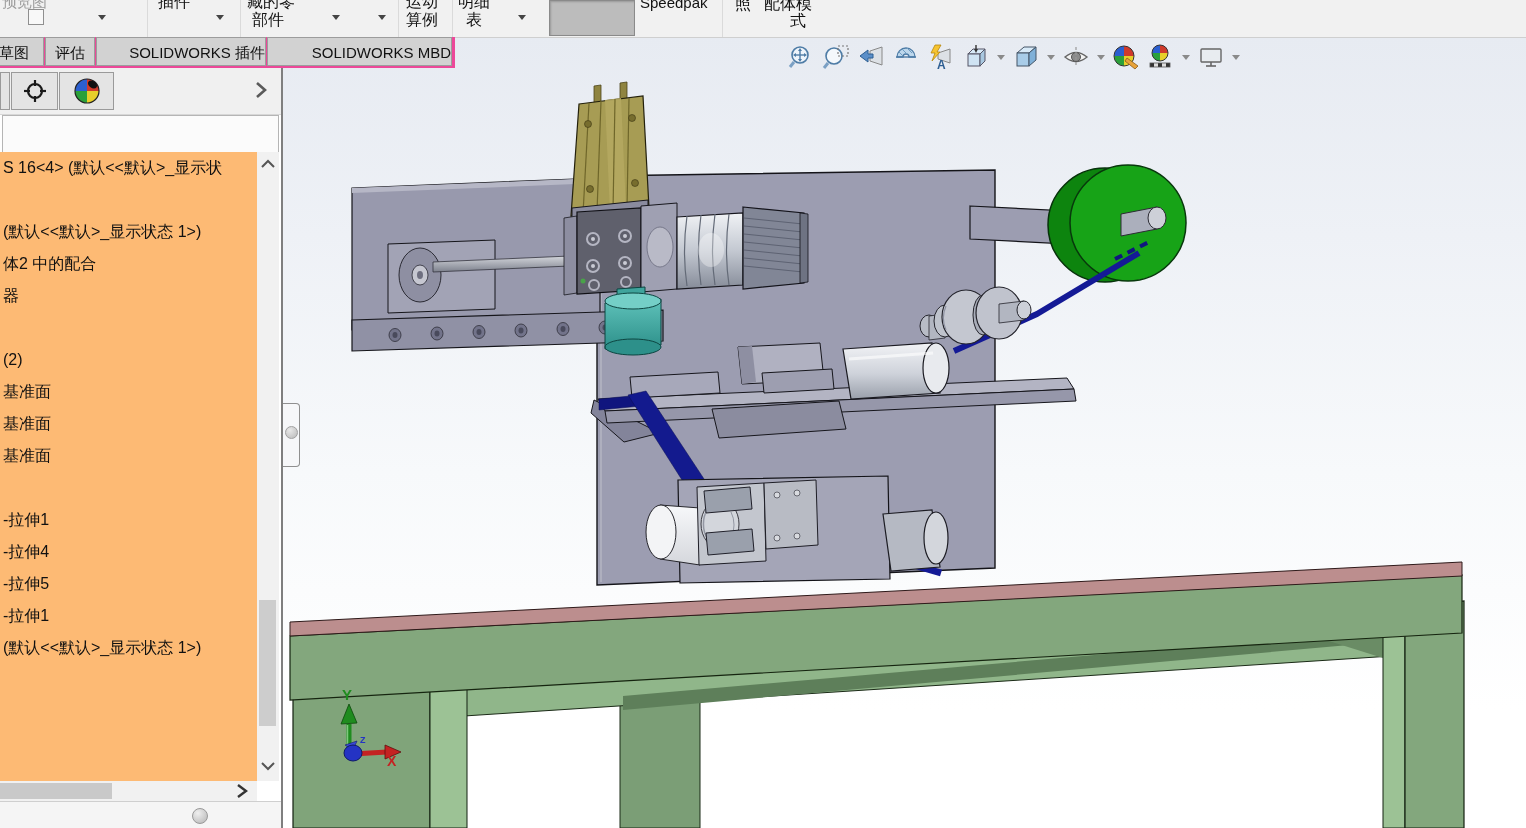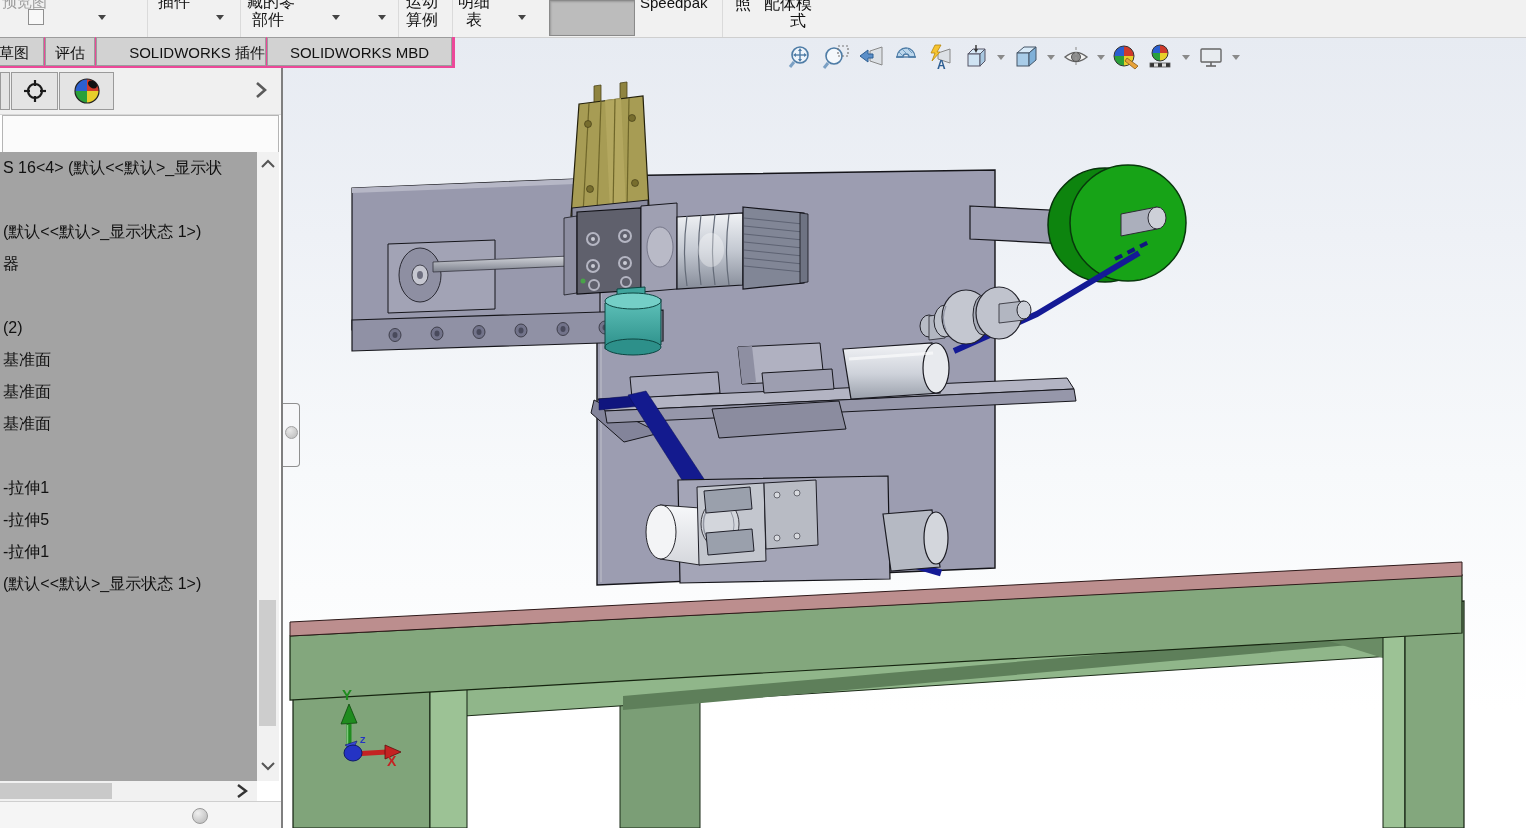--- a/index.html
+++ b/index.html
@@ -24,21 +24,21 @@
         white-space:nowrap;box-sizing:border-box;}
   
   #panel{left:0;top:68px;width:283px;height:760px;background:#ffffff;
          border-right:2px solid #7f7f7f;box-sizing:border-box;}
   #panel-tabbar{position:absolute;left:0;top:0;width:281px;height:46px;background:#f0f0f0;
                 border-bottom:1px solid #d7d7d7;}
   .ptab{position:absolute;top:4px;height:38px;background:#e4e4e4;border:1px solid #9a9a9a;
         box-sizing:border-box;display:flex;align-items:center;justify-content:center;}
   #filter-box{position:absolute;left:2px;top:47px;width:275px;height:36px;background:#fbfbfb;
               border:1px solid #b5b5b5;}
-  #tree{position:absolute;left:0;top:84px;width:257px;height:629px;overflow:hidden;background:#a3a3a3;}
+  #tree{position:absolute;left:0;top:84px;width:257px;height:629px;overflow:hidden;background:#fdba74;}
   .trow{height:32px;line-height:32px;font-size:16px;color:#111;padding-left:3px;
         white-space:nowrap;overflow:hidden;}
   #vscroll{position:absolute;left:257px;top:84px;width:22px;height:629px;background:#f1f1f1;}
   #vthumb{position:absolute;left:2px;top:448px;width:17px;height:126px;background:#cdcdcd;}
   #hscroll{position:absolute;left:0;top:713px;width:257px;height:20px;background:#f1f1f1;}
   #hthumb{position:absolute;left:0;top:2px;width:112px;height:16px;background:#c9c9c9;}
   #panel-splitter{position:absolute;left:0;top:733px;width:281px;height:27px;background:#f5f5f5;
                   border-top:1px solid #cfcfcf;}
   #splitter-knob{position:absolute;left:192px;top:6px;width:14px;height:14px;border-radius:50%;
                  background:radial-gradient(circle at 35% 30%,#efefef,#b5b5b5);border:1px solid #999;}
@@ -84,21 +84,21 @@
   <span class="rb-sep" style="left:722px;"></span>
   <span class="rb-label" style="left:735px;top:-6px;">照</span>
   <span class="rb-label" style="left:764px;top:-6px;">配体模</span>
   <span class="rb-label" style="left:790px;top:11px;">式</span>
 </div>
 
 <div class="abs" id="tabrow">
   <div class="ctab" style="left:-16px;width:60px;">草图</div>
   <div class="ctab" style="left:45px;width:50px;">评估</div>
   <div class="ctab" style="left:96px;width:170px;text-align:right;">SOLIDWORKS 插件</div>
-  <div class="ctab" style="left:267px;width:185px;">SOLIDWORKS MBD</div>
+  <div class="ctab" style="left:267px;width:185px;text-align:right;">SOLIDWORKS MBD</div>
 </div>
 
 <div class="abs" id="panel">
   <div id="panel-tabbar">
     <div class="ptab" style="left:0;width:10px;"></div>
     <div class="ptab" style="left:11px;width:47px;">
       <svg width="24" height="24" viewBox="0 0 24 24">
         <circle cx="12" cy="12" r="7" fill="none" stroke="#1a1a1a" stroke-width="2.2"></circle>
         <line x1="12" y1="1" x2="12" y2="7" stroke="#1a1a1a" stroke-width="2.2"></line>
         <line x1="12" y1="17" x2="12" y2="23" stroke="#1a1a1a" stroke-width="2.2"></line>
@@ -120,28 +120,30 @@
       <polyline points="5,3 13,10 5,17" fill="none" stroke="#5a5a5a" stroke-width="2.6"></polyline>
     </svg>
   </div>
 
   <div id="filter-box"></div>
 
   <div id="tree">
     <div class="trow">S 16&lt;4&gt; (默认&lt;&lt;默认&gt;_显示状</div>
     <div class="trow"></div>
     <div class="trow">(默认&lt;&lt;默认&gt;_显示状态 1&gt;)</div>
+    <div class="trow">体2 中的配合</div>
     <div class="trow">器</div>
     <div class="trow"></div>
     <div class="trow">(2)</div>
     <div class="trow">基准面</div>
     <div class="trow">基准面</div>
     <div class="trow">基准面</div>
     <div class="trow"></div>
     <div class="trow">-拉伸1</div>
+    <div class="trow">-拉伸4</div>
     <div class="trow">-拉伸5</div>
     <div class="trow">-拉伸1</div>
     <div class="trow">(默认&lt;&lt;默认&gt;_显示状态 1&gt;)</div>
   </div>
 
   <div id="vscroll">
     <svg class="abs" style="left:3px;top:6px;" width="16" height="12">
       <polyline points="2,9 8,3 14,9" fill="none" stroke="#555" stroke-width="2"></polyline>
     </svg>
     <div id="vthumb"></div>

